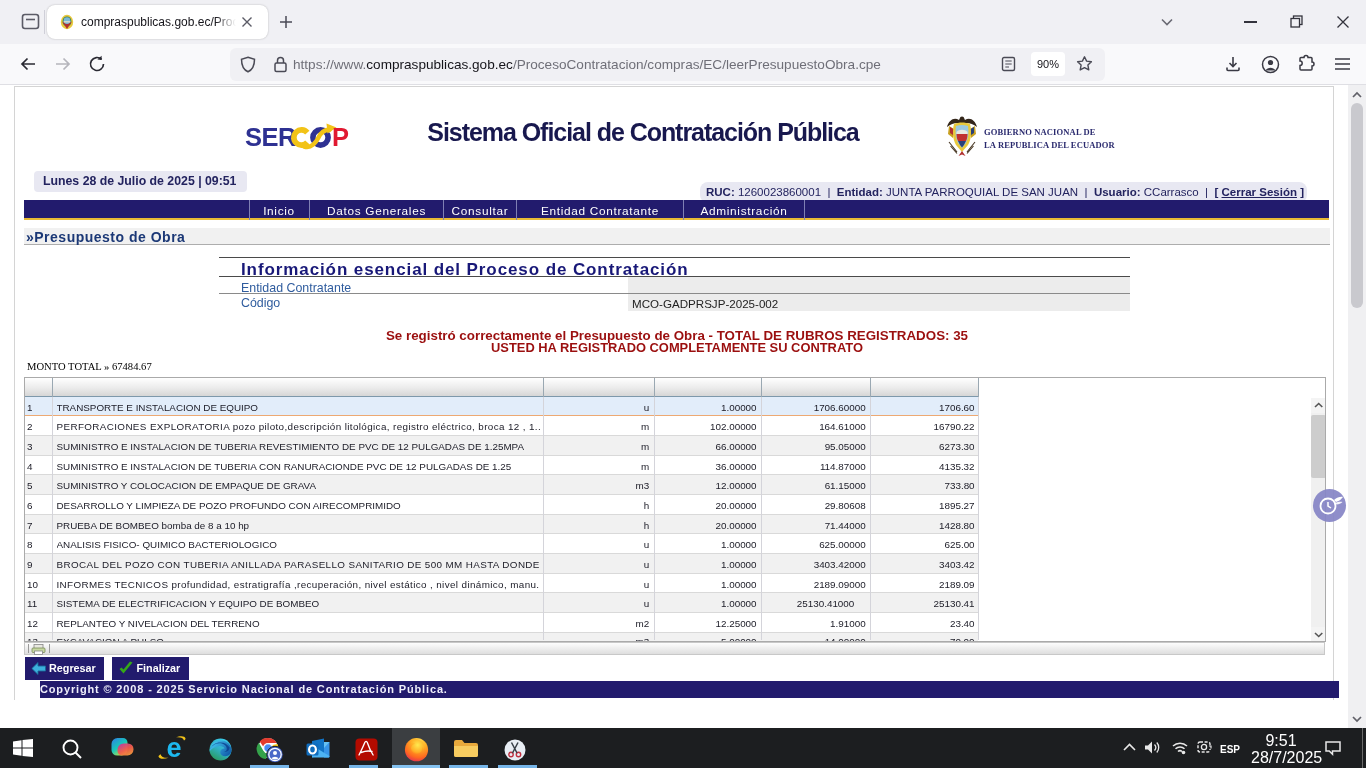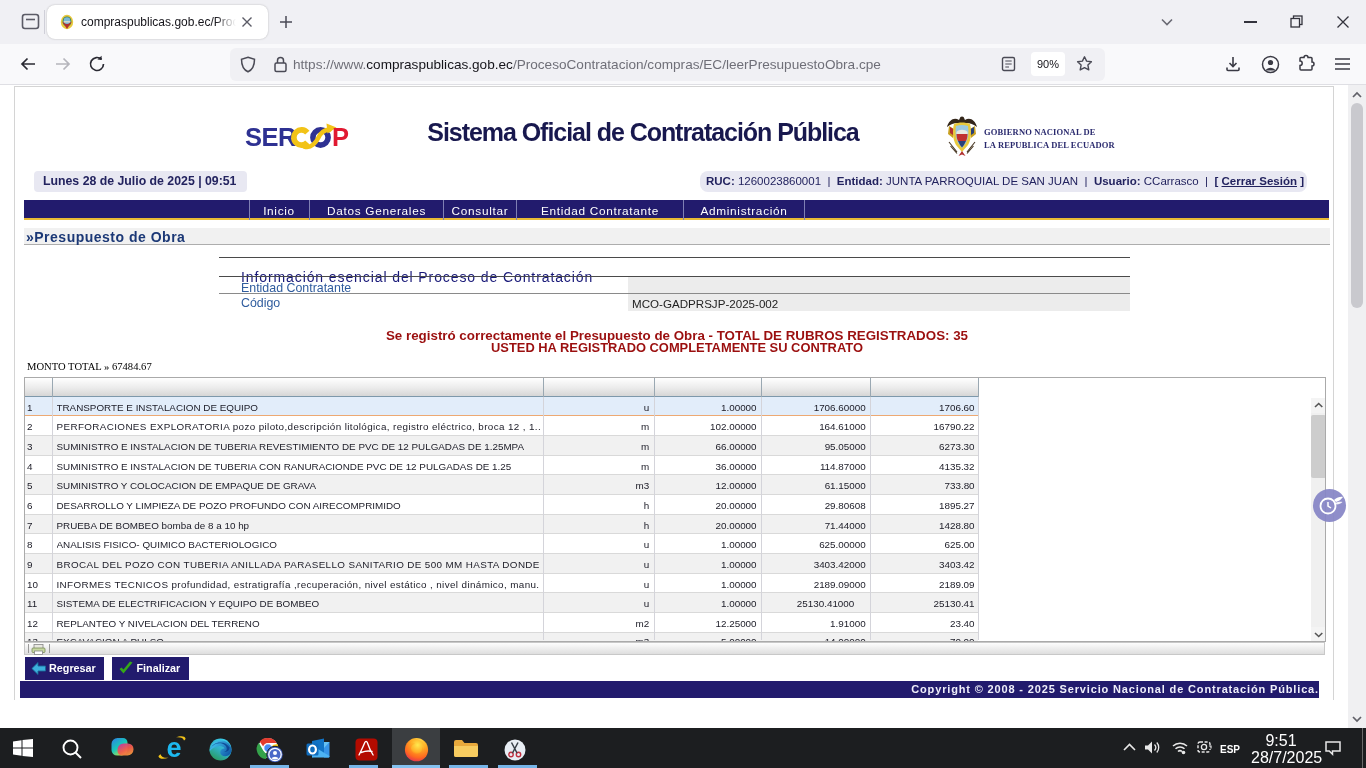--- a/index.html
+++ b/index.html
@@ -119,42 +119,42 @@
 <path d="M10.5 20 C13 17 19 17 21.5 20 L21.5 22 L10.5 22 Z" fill="#e8e8e0"></path>
 <path d="M10.5 22 H21.5 C21.5 25 21 27 20 29 L12 29 C11 27 10.5 25 10.5 22 Z" fill="#c03030"></path>
 <path d="M12 29 H20 L18 33 L16 35.5 L14 33 Z" fill="#28407a"></path>
 <path d="M16 39 L12.5 44 L16 42.5 L19.5 44 Z" fill="#b03030"></path>
 <path d="M3 30 L11 40 M29 30 L21 40 M4.5 34 L11 41.5 M27.5 34 L21 41.5" stroke="#4a3a26" stroke-width="1.1"></path>
 </svg>
 <div class="abs" style="left:984px;top:125.5px;font-family:'Liberation Serif',serif;font-weight:bold;font-size:8.5px;line-height:13.8px;color:#2a2a6e;letter-spacing:0.15px">GOBIERNO NACIONAL DE<br>LA REPUBLICA DEL ECUADOR</div>
 
 <div class="abs" style="left:34px;top:171px;width:213px;height:21px;background:#e8e8f2;border-radius:4px;font-size:12.3px;font-weight:bold;color:#23235f;line-height:20px;padding-left:9px">Lunes 28 de Julio de 2025 | 09:51</div>
 
-<div class="abs" style="left:700px;top:171px;width:607px;height:21px;background:#e8e8f2;border-radius:8px;font-size:11.5px;color:#23235f;line-height:21px;text-align:right;padding-right:3px;white-space:nowrap"><b>RUC:</b> 1260023860001&nbsp; | &nbsp;<b>Entidad:</b> JUNTA PARROQUIAL DE SAN JUAN&nbsp; | &nbsp;<b>Usuario:</b> CCarrasco&nbsp; | &nbsp;<b>[ <u>Cerrar Sesión</u> ]</b></div>
+<div class="abs" style="left:700px;top:182px;width:607px;height:21px;background:#e8e8f2;border-radius:8px;font-size:11.5px;color:#23235f;line-height:21px;text-align:right;padding-right:3px;white-space:nowrap"><b>RUC:</b> 1260023860001&nbsp; | &nbsp;<b>Entidad:</b> JUNTA PARROQUIAL DE SAN JUAN&nbsp; | &nbsp;<b>Usuario:</b> CCarrasco&nbsp; | &nbsp;<b>[ <u>Cerrar Sesión</u> ]</b></div>
 
 <div class="abs" style="left:24px;top:200px;width:1305px;height:20px;background:#221b6d;border-bottom:2.5px solid #e8ba35"></div>
 <div class="abs" style="left:24px;top:200px;width:1305px;height:20px;font-size:11.8px;color:#fff;letter-spacing:0.7px">
 <div class="abs" style="left:224.6px;top:0;width:1px;height:20px;background:#7f7fb4"></div>
 <div class="abs" style="left:285px;top:0;width:1px;height:20px;background:#7f7fb4"></div>
 <div class="abs" style="left:419px;top:0;width:1px;height:20px;background:#7f7fb4"></div>
 <div class="abs" style="left:492px;top:0;width:1px;height:20px;background:#7f7fb4"></div>
 <div class="abs" style="left:659px;top:0;width:1px;height:20px;background:#7f7fb4"></div>
 <div class="abs" style="left:780px;top:0;width:1px;height:20px;background:#7f7fb4"></div>
 <div class="abs" style="left:225px;top:3.5px;width:60px;text-align:center">Inicio</div>
 <div class="abs" style="left:286px;top:3.5px;width:133px;text-align:center">Datos Generales</div>
 <div class="abs" style="left:420px;top:3.5px;width:72px;text-align:center">Consultar</div>
 <div class="abs" style="left:493px;top:3.5px;width:166px;text-align:center">Entidad Contratante</div>
 <div class="abs" style="left:660px;top:3.5px;width:120px;text-align:center">Administración</div>
 </div>
 
 <div class="abs" style="left:24px;top:228px;width:1306px;height:17px;background:#f1f1f1;border-bottom:1px solid #adadad"></div>
 <div class="abs" style="left:26px;top:229px;font-size:14px;font-weight:bold;color:#1b3876;letter-spacing:0.5px">»Presupuesto de Obra</div>
 
 <div class="abs" style="left:219px;top:257px;width:911px;height:1px;background:#4a4a4a"></div>
-<div class="abs" style="left:241px;top:269px;font-size:14px;font-weight:normal;color:#181878;letter-spacing:0.9px">Información esencial del Proceso de Contratación</div>
+<div class="abs" style="left:241px;top:260px;font-size:17px;font-weight:bold;color:#181878;letter-spacing:0.9px">Información esencial del Proceso de Contratación</div>
 <div class="abs" style="left:219px;top:275.5px;width:911px;height:1px;background:#4a4a4a"></div>
 <div class="abs" style="left:628px;top:276.5px;width:502px;height:16.5px;background:#ececec"></div>
 <div class="abs" style="left:241px;top:280.5px;font-size:12.4px;color:#2f5c9e">Entidad Contratante</div>
 <div class="abs" style="left:219px;top:293px;width:911px;height:1px;background:#8a8a8a"></div>
 <div class="abs" style="left:628px;top:294px;width:502px;height:17px;background:#ececec"></div>
 <div class="abs" style="left:241px;top:296px;font-size:12.4px;color:#2f5c9e">Código</div>
 <div class="abs" style="left:632px;top:297px;font-size:11.6px;color:#222">MCO-GADPRSJP-2025-002</div>
 
 <div class="abs" style="left:24px;top:329.5px;width:1306px;text-align:center;font-size:13.35px;font-weight:bold;color:#9b0f0f;line-height:12.2px">Se registró correctamente el Presupuesto de Obra - TOTAL DE RUBROS REGISTRADOS: 35<br><span style="font-size:12.9px">USTED HA REGISTRADO COMPLETAMENTE SU CONTRATO</span></div>
 
@@ -306,21 +306,21 @@
   </svg>
 <div class="abs" style="left:49px;top:643.5px;width:1px;height:9.5px;background:#9a9a9a"></div>
 
 <div class="abs" style="left:25px;top:656.5px;width:79px;height:23px;background:#221b6d;color:#fff;font-size:10.8px;font-weight:bold;line-height:23px"><svg style="position:absolute;left:6px;top:5px" width="15" height="13" viewBox="0 0 15 13">
       <path d="M7 0.5 L0.8 6.5 L7 12.5 L7 9 L14.5 9 L14.5 4 L7 4 Z" fill="#3db0dc" stroke="#1a6a96" stroke-width="0.9"></path>
     </svg><span style="margin-left:24px">Regresar</span></div>
 <div class="abs" style="left:111.5px;top:656.5px;width:77px;height:23px;background:#221b6d;color:#fff;font-size:10.8px;font-weight:bold;line-height:23px"><svg style="position:absolute;left:6px;top:4px" width="16" height="15" viewBox="0 0 16 15">
       <path d="M1.5 8 L5.5 12.5 L14.5 1.5 L12 0.5 L5.5 8.5 L3.5 6.5 Z" fill="#35a817"></path>
     </svg><span style="margin-left:25px">Finalizar</span></div>
 
-<div class="abs" style="left:20px;top:680.5px;width:1299px;height:17px;background:#221b6d;color:#efeffa;font-size:11px;font-weight:bold;text-align:right;line-height:17px;letter-spacing:0.85px">Copyright © 2008 - 2025 Servicio Nacional de Contratación Pública.</div>
+<div class="abs" style="left:40px;top:680.5px;width:1299px;height:17px;background:#221b6d;color:#efeffa;font-size:11px;font-weight:bold;text-align:left;line-height:17px;letter-spacing:0.85px">Copyright © 2008 - 2025 Servicio Nacional de Contratación Pública.</div>
 
 <div class="abs" style="left:1348px;top:85px;width:18px;height:643px;background:#f0f0f2"></div>
 <svg class="abs" style="left:1350px;top:88px" width="14" height="14" viewBox="0 0 14 14">
     <path d="M3 9 L7 5 L11 9" fill="none" stroke="#606068" stroke-width="1.7"></path>
   </svg>
 <div class="abs" style="left:1351px;top:103px;width:12px;height:205px;background:#c9c9ce;border-radius:6px"></div>
 <svg class="abs" style="left:1350px;top:712px" width="14" height="14" viewBox="0 0 14 14">
     <path d="M3 5 L7 9 L11 5" fill="none" stroke="#606068" stroke-width="1.7"></path>
   </svg>
 

